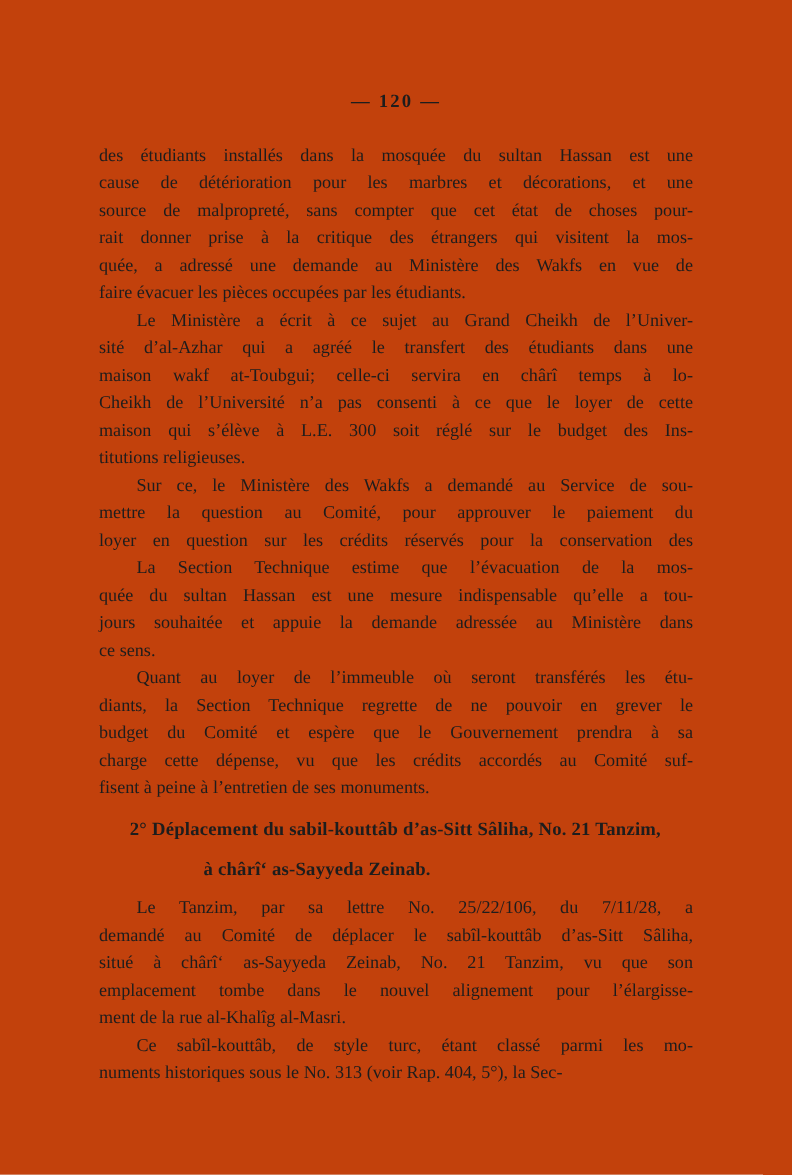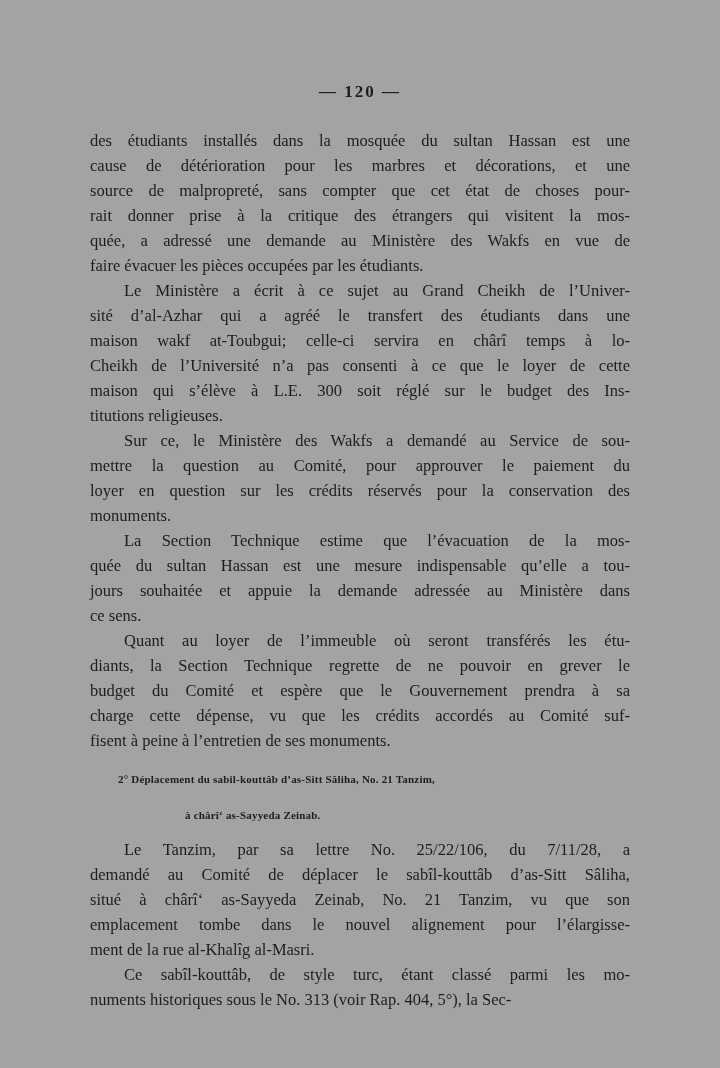--- a/index.html
+++ b/index.html
@@ -5,21 +5,21 @@
   html, body {
     margin: 0;
     padding: 0;
     background: #e9e9e9;
   }
   .page {
     position: relative;
     width: 720px;
     height: 1068px;
     margin: 0 auto;
-    background: #a3a3a3;
+    background: #c2410c;
     box-sizing: border-box;
     font-family: "Liberation Serif", "DejaVu Serif", serif;
     color: #1d1d1d;
     overflow: hidden;
   }
   .page-number {
     position: absolute;
     top: 82px;
     left: 0;
     width: 100%;
@@ -42,21 +42,21 @@
   }
   .para .line.fill {
     text-align-last: justify;
   }
   .para.indent .line:first-child {
     text-indent: 34px;
   }
   .heading {
     margin: 16px 0 12px 0;
     font-weight: bold;
-    font-size: 11px;
+    font-size: 17px;
     line-height: 20px;
     letter-spacing: 0.2px;
   }
   .heading .h-line1 { padding-left: 28px; }
   .heading .h-line2 { padding-left: 95px; margin-top: 16px; }
 </style>
 </head>
 <body>
 
 <div class="page">
@@ -79,21 +79,20 @@
         <div class="line fill">maison wakf at-Toubgui; celle-ci servira en chârî temps à lo-</div>
         <div class="line fill">Cheikh de l’Université n’a pas consenti à ce que le loyer de cette</div>
         <div class="line fill">maison qui s’élève à L.E. 300 soit réglé sur le budget des Ins-</div>
         <div class="line">titutions religieuses.</div>
       </div>
 
     <div class="para indent">
         <div class="line fill">Sur ce, le Ministère des Wakfs a demandé au Service de sou-</div>
         <div class="line fill">mettre la question au Comité, pour approuver le paiement du</div>
         <div class="line fill">loyer en question sur les crédits réservés pour la conservation des</div>
-        <div class="line">monuments.</div>
       </div>
 
     <div class="para indent">
         <div class="line fill">La Section Technique estime que l’évacuation de la mos-</div>
         <div class="line fill">quée du sultan Hassan est une mesure indispensable qu’elle a tou-</div>
         <div class="line fill">jours souhaitée et appuie la demande adressée au Ministère dans</div>
         <div class="line">ce sens.</div>
       </div>
 
     <div class="para indent">

